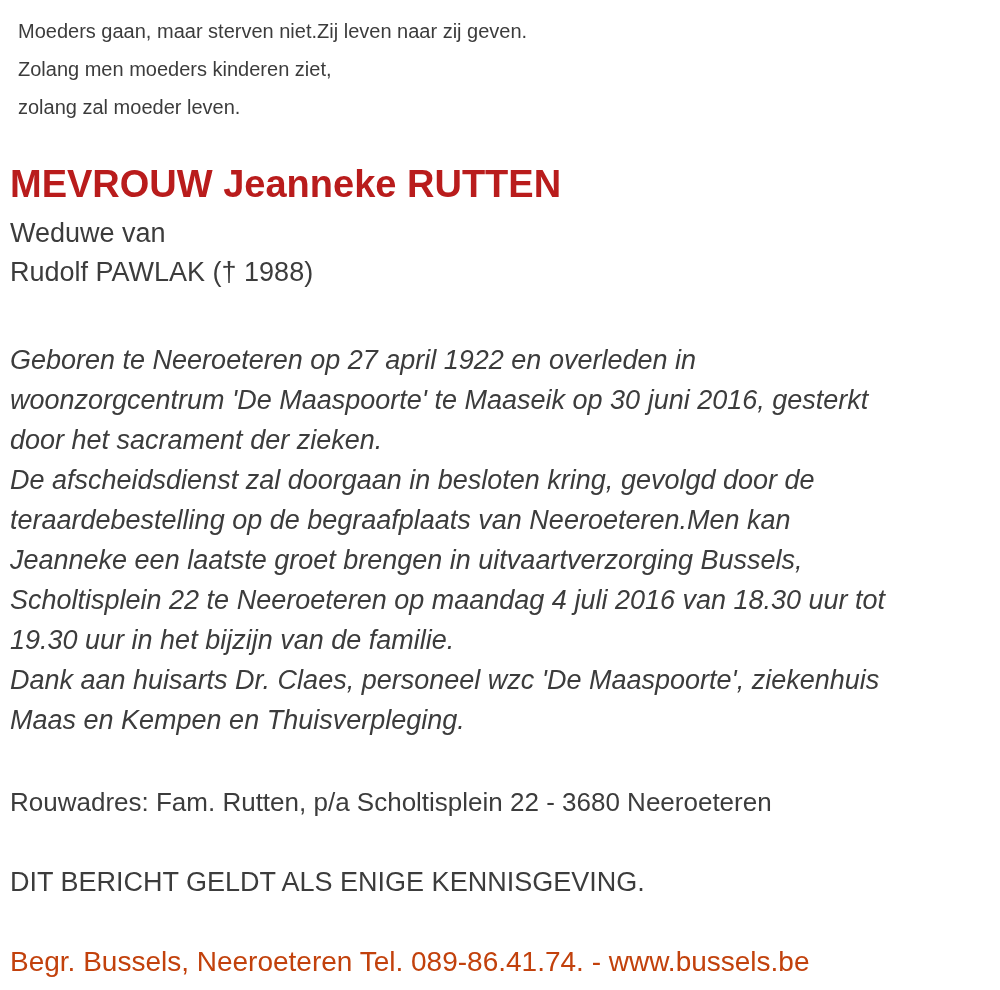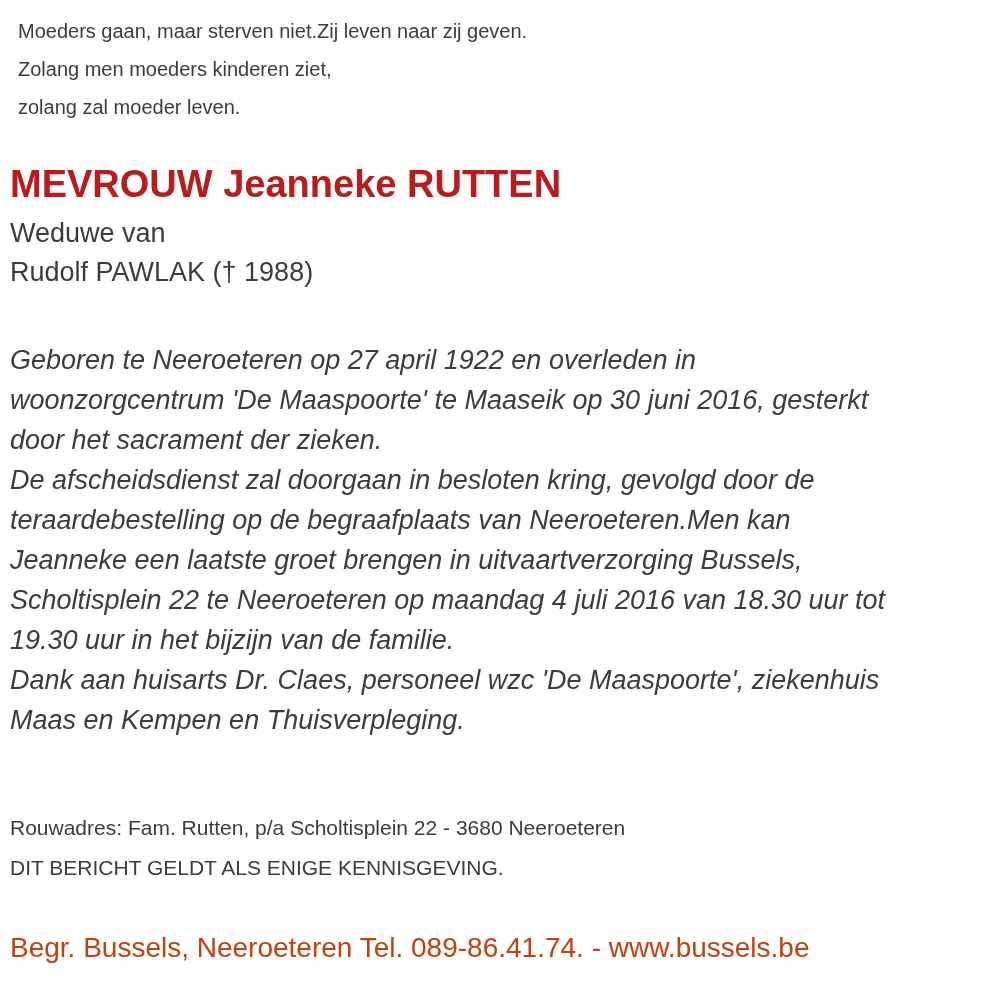--- a/index.html
+++ b/index.html
@@ -33,27 +33,28 @@
     font-size: 27px;
     line-height: 39px;
   }
   .announcement {
     margin-top: 48px;
     font-size: 27px;
     line-height: 40px;
     font-style: italic;
   }
   .rouwadres {
-    margin-top: 68px;
-    font-size: 21px;
+    margin-top: 42px;
+    font-size: 26px;
     line-height: 40px;
     white-space: pre;
   }
   .notice {
-    font-size: 21px;
+    margin-top: 40px;
+    font-size: 27px;
     line-height: 40px;
     white-space: pre;
   }
   .footer {
     margin-top: 40px;
     font-size: 28px;
     line-height: 40px;
     color: #c2410c;
     white-space: pre;
   }

